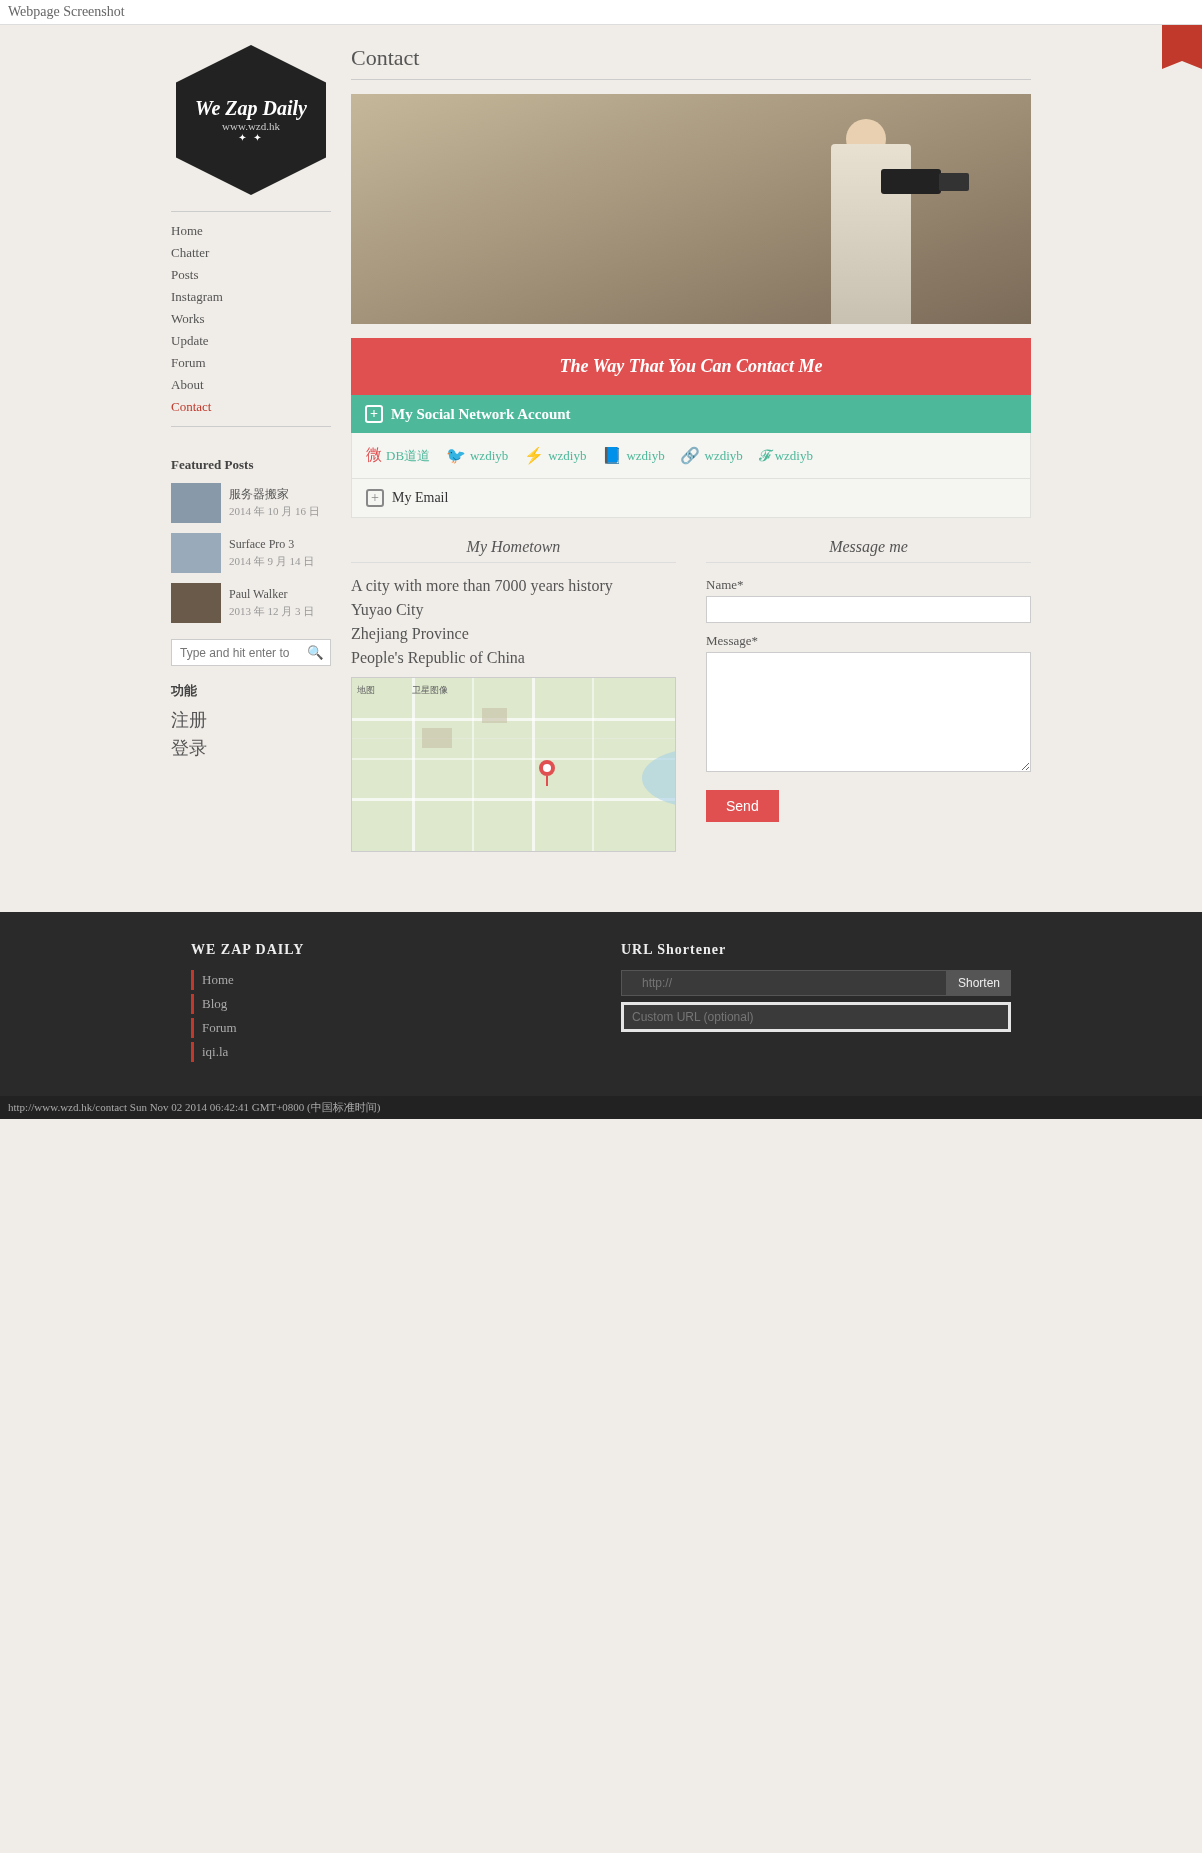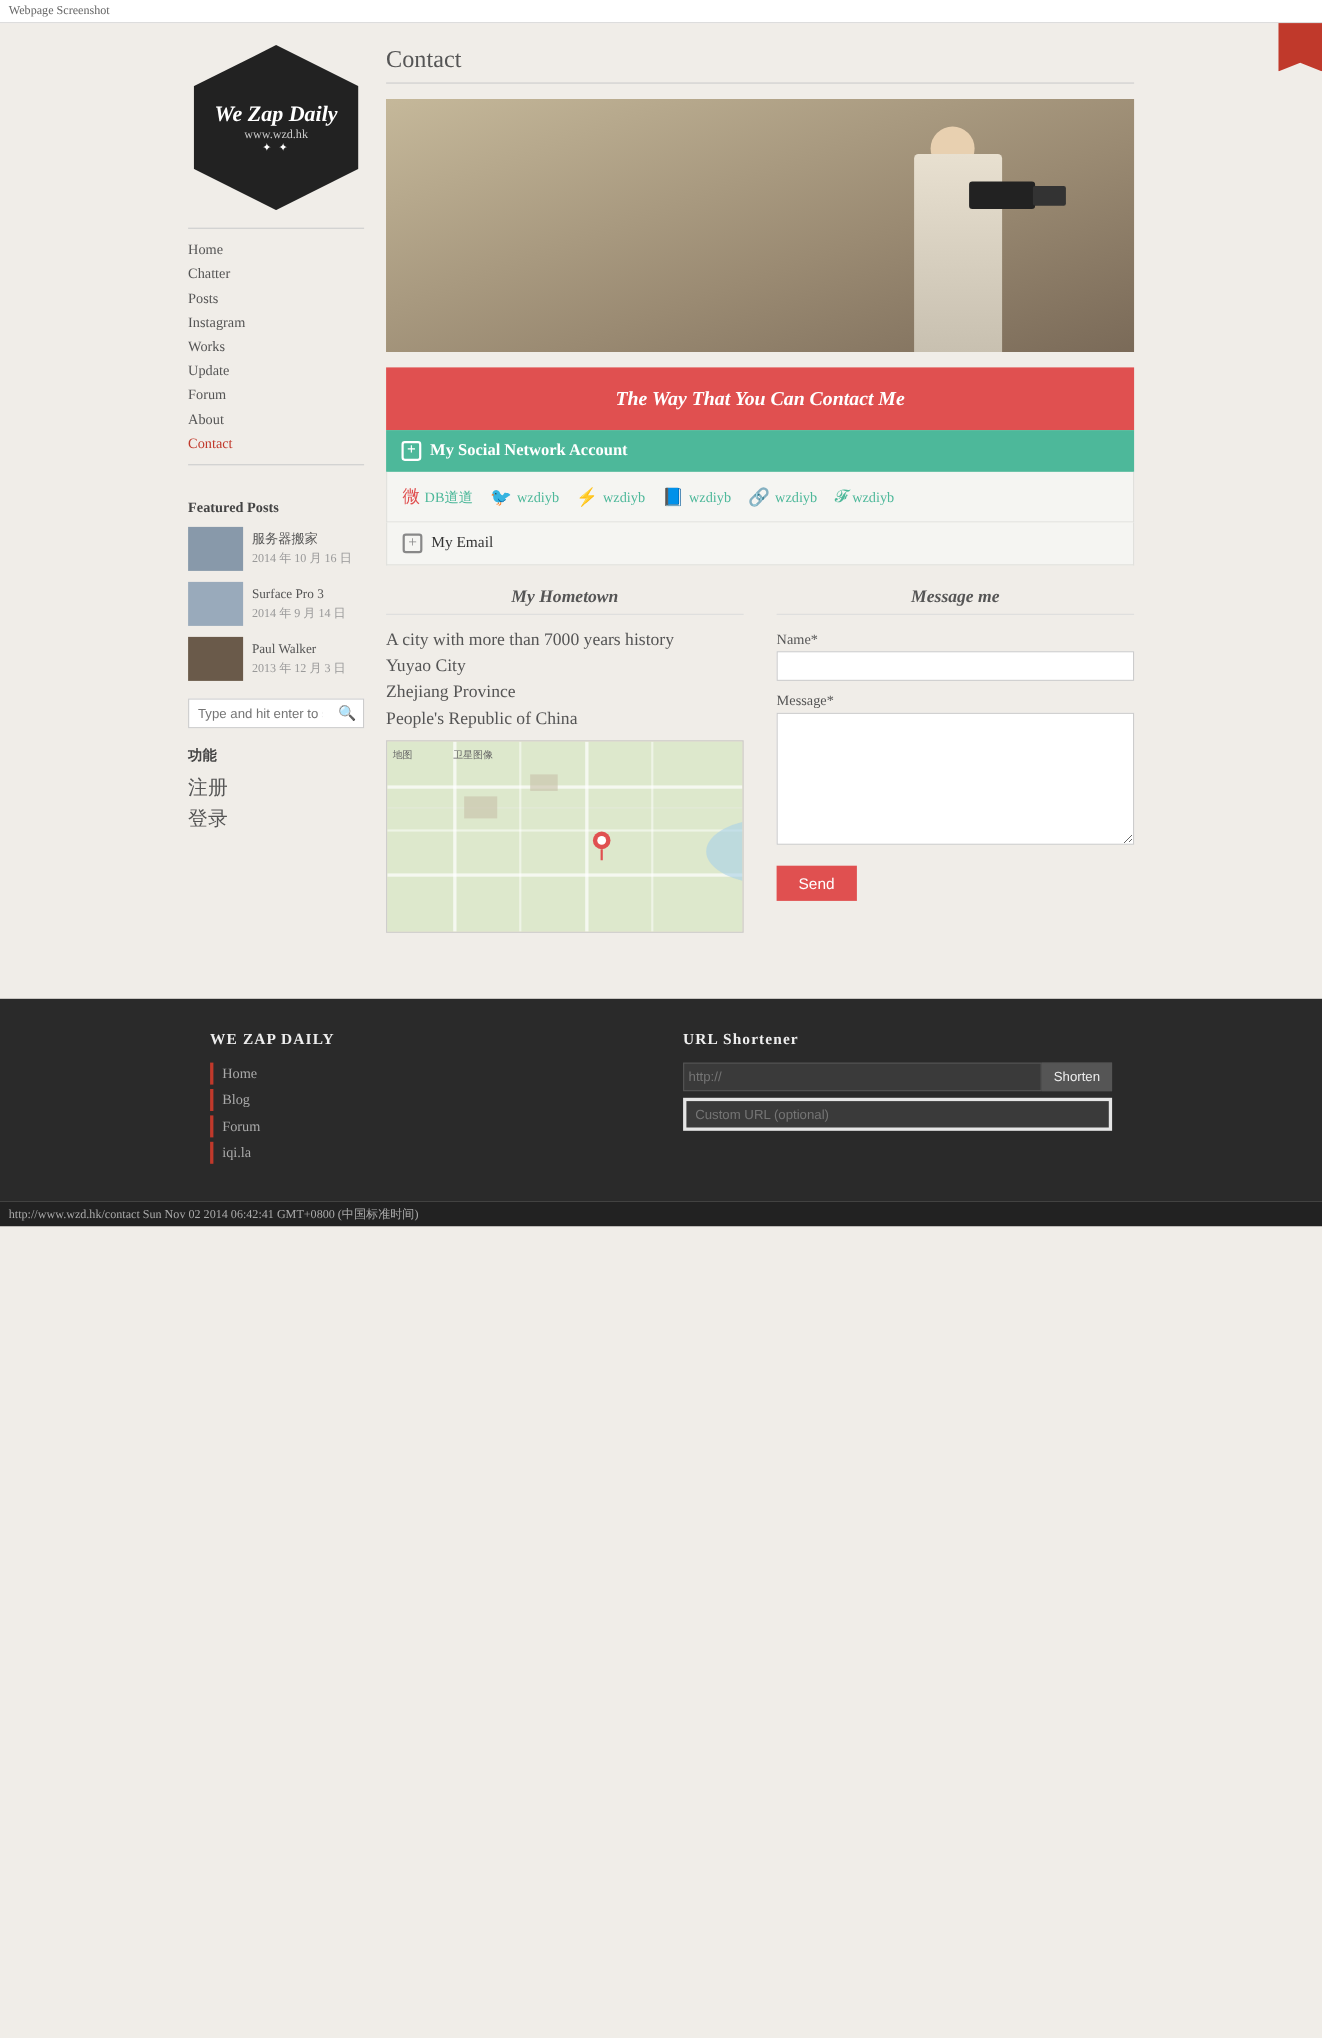--- a/index.html
+++ b/index.html
@@ -1,19 +1,19 @@
 <!DOCTYPE html>
 <html><head>
   <meta charset="utf-8">
   <style>
     * { box-sizing: border-box; margin: 0; padding: 0; }
     body { font-family: Georgia, serif; background: #f0ede8; color: #333; font-size: 14px; }
 
     
-    .top-bar { background: #fff; padding: 4px 8px; font-size: 11px; color: #666; border-bottom: 1px solid #ddd; }
+    .top-bar { background: #fff; padding: 4px 8px; font-size: 14px; color: #666; border-bottom: 1px solid #ddd; }
     .bookmark-wrap { position: absolute; top: 12px; right: 0; width: 40px; height: 36px; background: #c0392b; clip-path: polygon(0 0, 100% 0, 100% 100%, 50% 80%, 0 100%); }
 
     
     .main-wrapper { max-width: 860px; margin: 0 auto; padding: 20px 0; display: flex; gap: 20px; position: relative; }
 
     
     .sidebar { width: 160px; flex-shrink: 0; }
     .logo-wrap { text-align: center; margin-bottom: 16px; }
     .logo-hex { background: #222; color: #fff; width: 150px; height: 150px; border-radius: 12px; display: inline-flex; flex-direction: column; align-items: center; justify-content: center; clip-path: polygon(50% 0%, 100% 25%, 100% 75%, 50% 100%, 0% 75%, 0% 25%); padding: 10px; }
     .logo-title { font-size: 20px; font-weight: bold; font-style: italic; }
@@ -51,21 +51,21 @@
     .social-link { display: flex; align-items: center; gap: 4px; text-decoration: none; color: #4db89a; font-size: 13px; }
     .social-icon { font-size: 16px; }
 
     .email-section { background: #f5f5f2; padding: 10px 14px; display: flex; align-items: center; gap: 8px; border: 1px solid #e0e0dc; border-top: none; cursor: pointer; }
     .email-plus { border: 2px solid #888; border-radius: 3px; width: 18px; height: 18px; display: inline-flex; align-items: center; justify-content: center; font-size: 14px; color: #888; }
 
     .two-col { display: flex; gap: 30px; margin-top: 20px; }
     .hometown-col { flex: 1; }
     .message-col { flex: 1; }
 
-    .col-title { font-size: 16px; font-style: italic; font-weight: bold; color: #555; text-align: center; margin-bottom: 14px; border-bottom: 1px solid #ddd; padding-bottom: 6px; }
+    .col-title { font-size: 16px; font-style: italic; font-weight: normal; color: #555; text-align: center; margin-bottom: 14px; border-bottom: 1px solid #ddd; padding-bottom: 6px; }
 
     .hometown-text p { color: #555; font-size: 16px; margin-bottom: 6px; }
 
     .map-container { margin-top: 10px; width: 100%; height: 175px; background: #e8e0d0; border: 1px solid #ccc; overflow: hidden; position: relative; }
 
     .form-group { margin-bottom: 10px; }
     .form-group label { display: block; font-size: 13px; color: #555; margin-bottom: 3px; }
     .form-group input { width: 100%; border: 1px solid #ccc; padding: 5px 8px; font-size: 13px; background: #fff; }
     .form-group textarea { width: 100%; border: 1px solid #ccc; padding: 5px 8px; font-size: 13px; background: #fff; height: 120px; resize: vertical; }
     .send-btn { background: #e05050; color: #fff; border: none; padding: 8px 20px; font-size: 14px; cursor: pointer; margin-top: 4px; }
@@ -73,21 +73,21 @@
     
     footer { background: #2a2a2a; color: #aaa; padding: 30px 0; margin-top: 40px; }
     .footer-inner { max-width: 860px; margin: 0 auto; display: flex; gap: 40px; padding: 0 20px; }
     .footer-col { flex: 1; }
     .footer-col h4 { color: #eee; font-size: 14px; margin-bottom: 12px; letter-spacing: 1px; }
     .footer-col a { display: block; color: #aaa; text-decoration: none; font-size: 13px; padding: 2px 0; }
     .footer-nav a { border-left: 3px solid #c0392b; padding-left: 8px; margin-bottom: 4px; }
     .archive-link { color: #aaa; font-size: 13px; padding: 3px 0; display: block; text-decoration: none; }
 
     .url-row { display: flex; margin-bottom: 6px; }
-    .url-input { flex: 1; border: 1px solid #555; background: #3a3a3a; color: #aaa; padding: 5px 4px; font-size: 12px; }
+    .url-input { flex: 1; border: 1px solid #555; background: #3a3a3a; color: #aaa; padding: 5px 20px; font-size: 12px; }
     .shorten-btn { background: #555; color: #eee; border: 1px solid #555; padding: 5px 10px; font-size: 12px; cursor: pointer; }
     .custom-url-input { width: 100%; border: 3px solid #e5e5e5; background: #3a3a3a; color: #aaa; padding: 5px 8px; font-size: 12px; }
 
     .status-bar { background: #222; color: #aaa; font-size: 11px; padding: 4px 8px; }
 
     
     .hero-photo-area { width: 100%; height: 230px; background: #b8a88a; position: relative; overflow: hidden; margin-bottom: 14px; }
     .hero-bg { position: absolute; inset: 0; background: linear-gradient(160deg, #c5b89a 0%, #9a8a72 60%, #7a6a58 100%); }
     .hero-figure { position: absolute; right: 80px; bottom: 0; width: 140px; height: 220px; }
     .figure-body { position: absolute; bottom: 0; left: 20px; width: 80px; height: 180px; background: linear-gradient(to bottom, #e8e0d0 0%, #c8c0b0 100%); border-radius: 4px 4px 0 0; }

